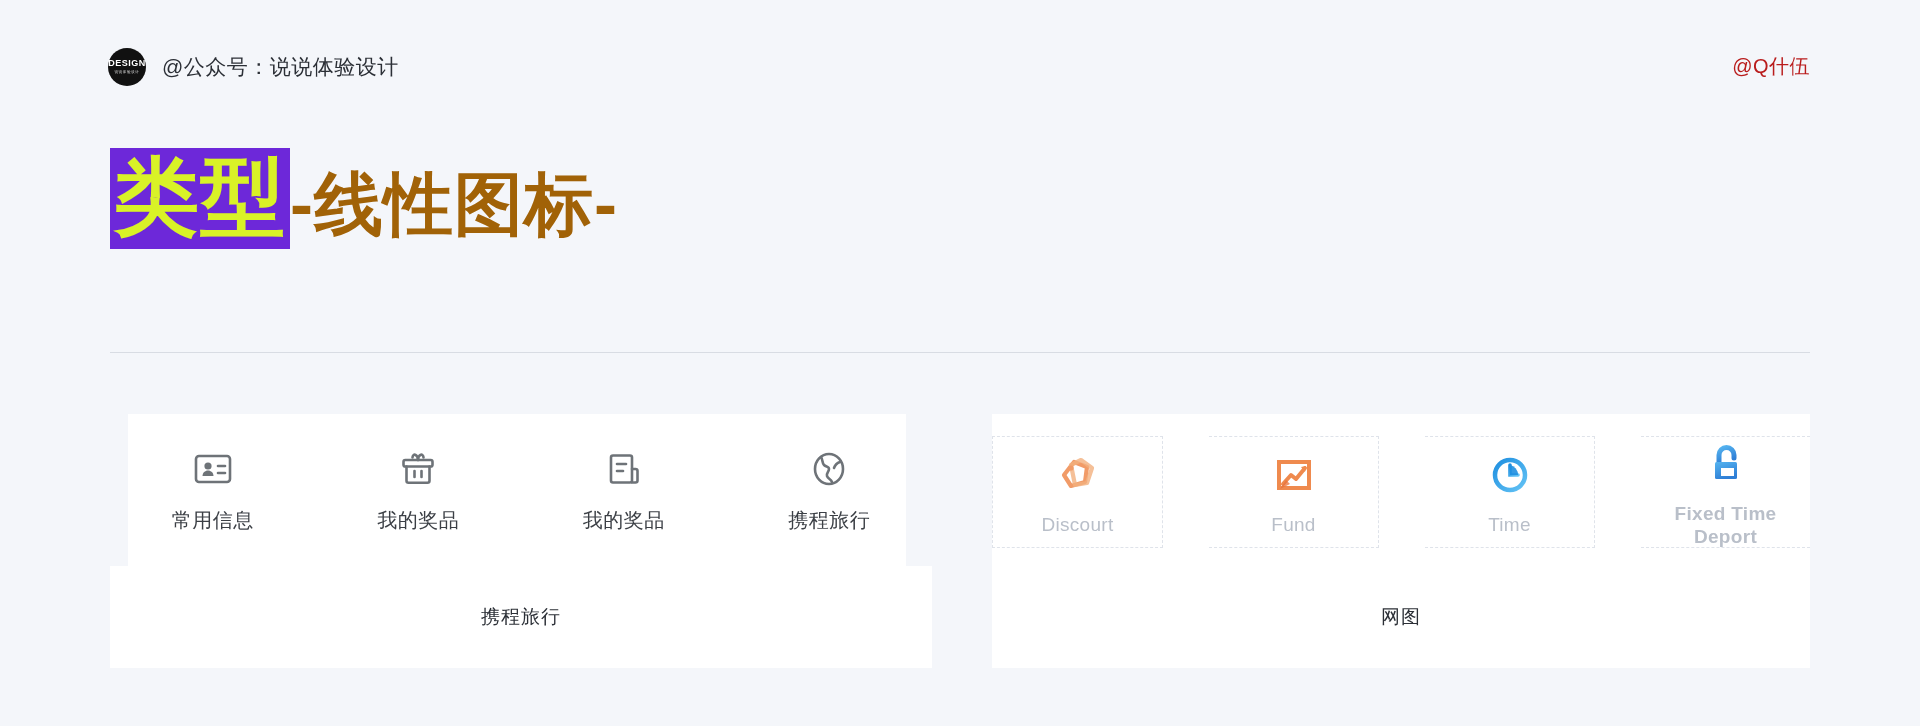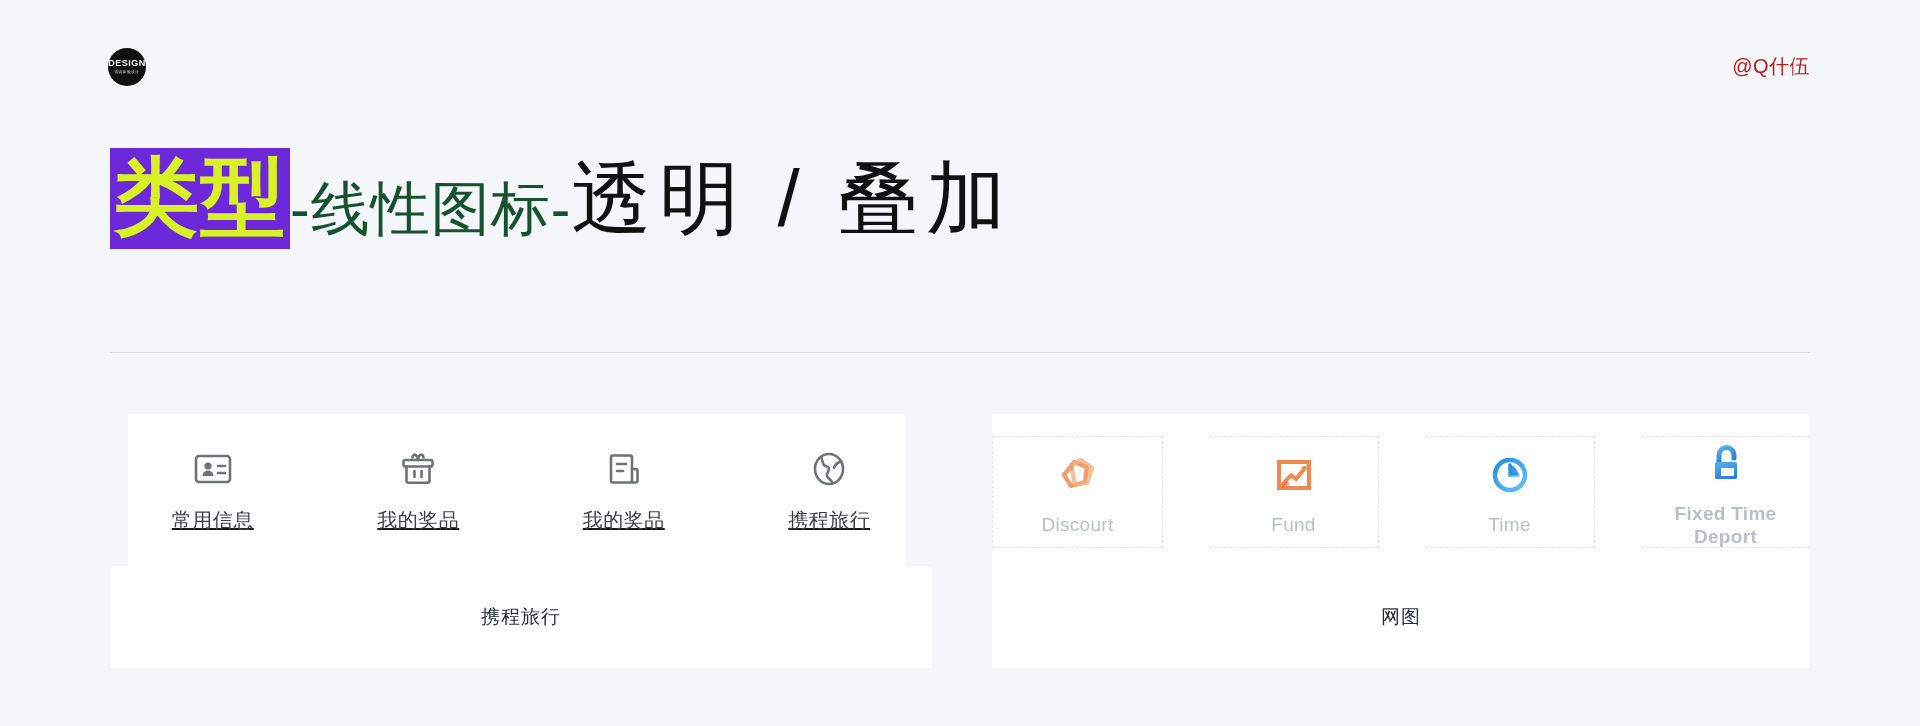--- a/index.html
+++ b/index.html
@@ -37,22 +37,22 @@
   .title {
     position:absolute; left:110px; top:148px;
     display:flex; align-items:flex-end; white-space:nowrap;
   }
   .title-hl {
     background:#6d28d9; color:#d9f227;
     font-weight:700; font-size:85px; line-height:1;
     padding:6px 4px 10px 4px; letter-spacing:1px;
   }
   .title-bold {
-    font-weight:400; font-size:59px; line-height:1;
-    color:#14532d; letter-spacing:1px; padding-bottom:10px;
+    font-weight:700; font-size:69px; line-height:1;
+    color:#a16207; letter-spacing:1px; padding-bottom:10px;
   }
   .title-thin {
     font-weight:300; font-size:80px; line-height:1;
     color:#111; letter-spacing:8px; padding-bottom:10px;
   }
   .rule {
     position:absolute; left:110px; top:352px; width:1700px; height:1px;
     background:#d8dce3;
   }
 
@@ -71,21 +71,21 @@
     position:absolute; left:18px; top:0; right:26px; height:152px;
     background:#fff;
   }
 
   .icon-row {
     position:absolute; left:0; top:0; width:100%; height:152px;
     display:flex; align-items:center;
   }
   .icon-cell {
     flex:1; display:flex; flex-direction:column;
-    align-items:center; justify-content:center; gap:16px;text-decoration:underline;
+    align-items:center; justify-content:center; gap:16px;
   }
   .icon-left  { width:44px; height:44px; }
   .icon-label {
     font-size:20px; color:#3b3f45; letter-spacing:.5px; white-space:nowrap;
   }
   .caption-wrap {
     position:absolute; left:0; bottom:0; width:100%; height:102px;
     display:flex; align-items:center; justify-content:center;
   }
   .caption {
@@ -119,28 +119,28 @@
 </style>
 </head>
 <body>
 
 <div class="header">
   <div class="brand">
     <div class="logo">
       <span class="logo-main">DESIGN</span>
       <span class="logo-sub">说说体验设计</span>
     </div>
+    <span class="brand-text">@公众号：说说体验设计</span>
   </div>
   <span class="handle">@Q什伍</span>
 </div>
 
 <div class="title">
   <span class="title-hl">类型</span>
   <span class="title-bold">-线性图标-</span>
-  <span class="title-thin">透明 / 叠加</span>
 </div>
 <div class="rule"></div>
 
 <div class="card card-left">
   <div class="icon-band">
     <div class="icon-band-inner"></div>
   </div>
 
   <div class="icon-row">
 

